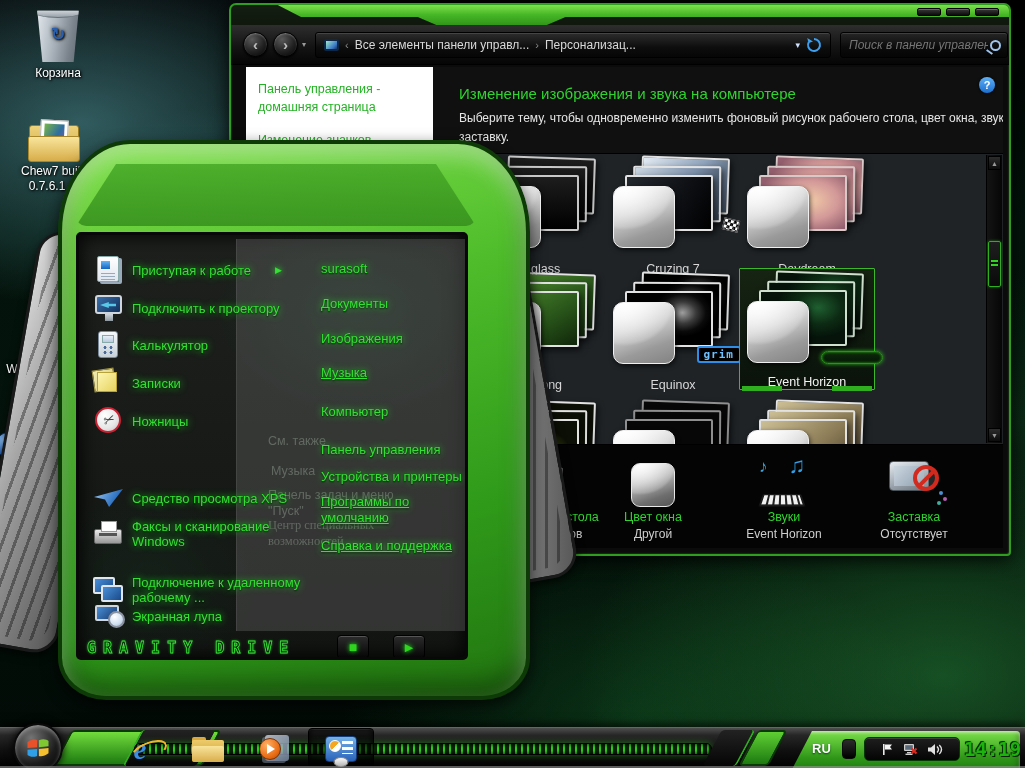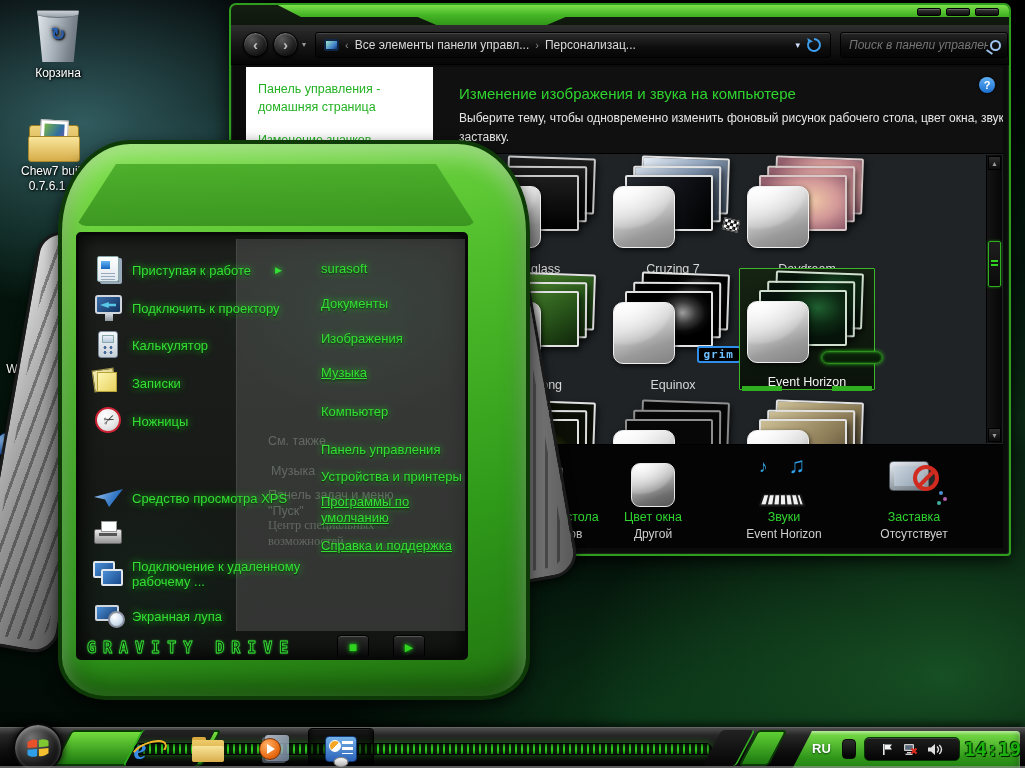--- a/index.html
+++ b/index.html
@@ -575,22 +575,23 @@
       <div class="sm-row" style="top:248px;">
         <span class="smi">
             <i class="ic-xps"></i>
           </span>
         <span class="lab">Средство просмотра XPS</span>
       </div>
       <div class="sm-row" style="top:284px;width:206px;">
         <span class="smi">
             <i class="ic-fax"></i>
           </span>
-      </div>
-      <div class="sm-row" style="top:324px;width:220px;">
+        <span class="lab" style="width:160px;">Факсы и сканирование Windows</span>
+      </div>
+      <div class="sm-row" style="top:340px;width:220px;">
         <span class="smi">
             <i class="ic-rd"></i>
           </span>
         <span class="lab" style="width:170px;">Подключение к удаленному рабочему ...</span>
       </div>
       <div class="sm-row" style="top:366px;">
         <span class="smi">
             <i class="ic-lupa"></i>
           </span>
         <span class="lab">Экранная лупа</span>

